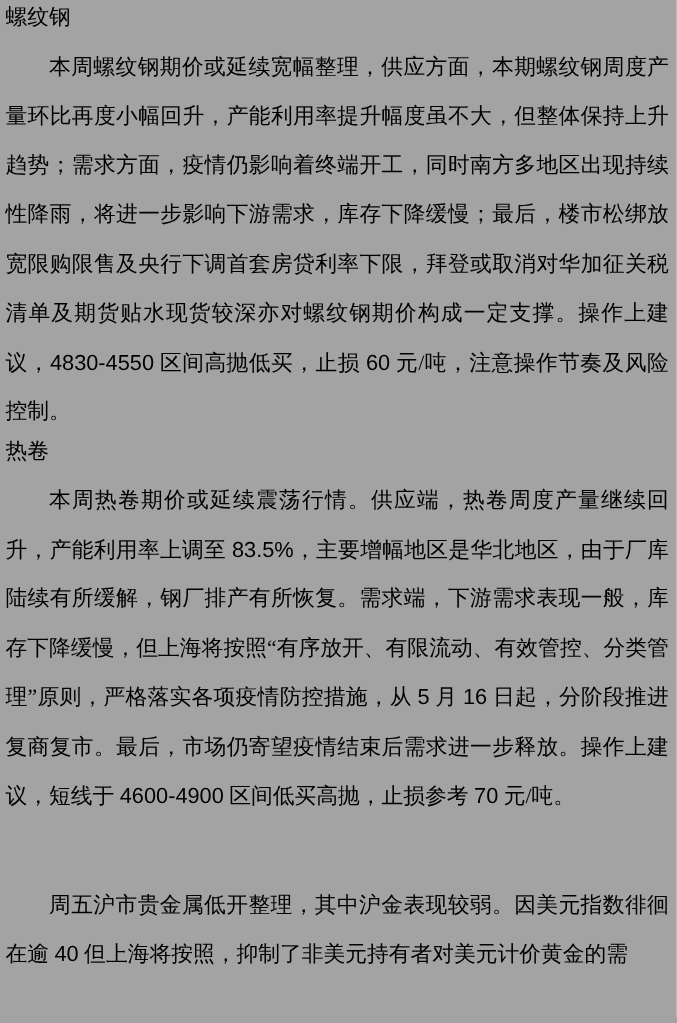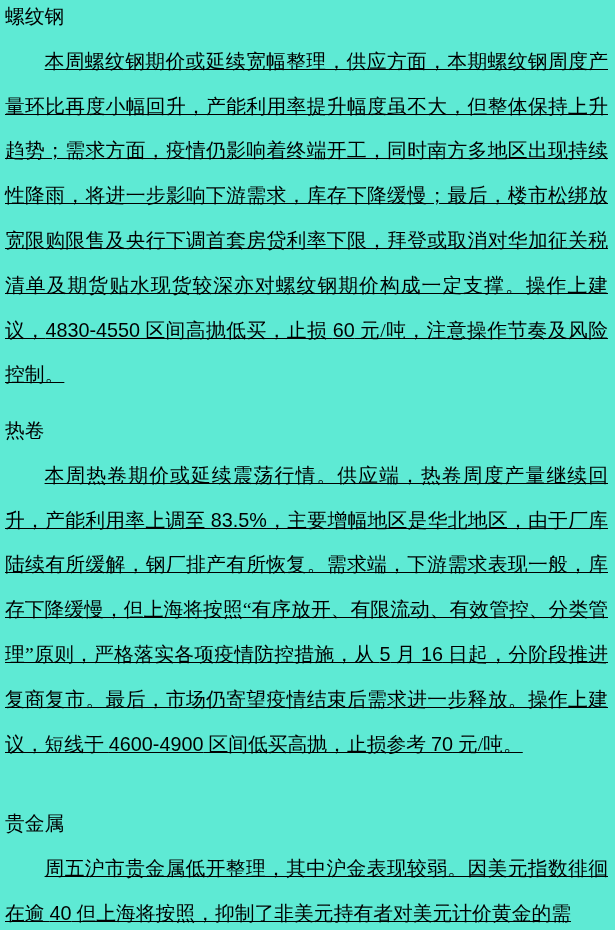--- a/index.html
+++ b/index.html
@@ -11,21 +11,21 @@
     height: 930px;
     background: #ffffff;
     overflow: hidden;
     position: relative;
     color: #000000;
     font-family: "Liberation Serif", "DejaVu Serif", serif;
   }
   .page {
     position: absolute;
     inset: 0;
-    background: #5eead4;
+    background: #a3a3a3;
   }
   .section {
     position: absolute;
     left: 5px;
     width: 603px;
     font-size: 19.8px;
     line-height: 44.8px;
     text-align: justify;
     text-justify: inter-ideograph;
   }
@@ -34,45 +34,43 @@
     padding: 0;
     font-size: 19.8px;
     font-weight: normal;
     line-height: 44.8px;
     text-align: left;
   }
   .section p {
     margin: 0;
     padding: 0;
     text-indent: 2em;
-    text-decoration: underline;
   }
   .seg-cjk {
     font-family: "Liberation Serif", "DejaVu Serif", serif;
   }
   .seg-num {
     font-family: "Liberation Sans", "DejaVu Sans", sans-serif;
   }
   #section-rebar { top: -6px; }
-  #section-hot-coil { top: 408px; }
+  #section-hot-coil { top: 388px; }
   #section-precious-metals { top: 801px; }
 </style>
 </head>
 <body>
 
 <div class="page">
 
   <div class="section" id="section-rebar">
     <h2>螺纹钢</h2>
     <p><span class="seg-cjk">本周螺纹钢期价或延续宽幅整理，供应方面，本期螺纹钢周度产量环比再度小幅回升，产能利用率提升幅度虽不大，但整体保持上升趋势；需求方面，疫情仍影响着终端开工，同时南方多地区出现持续性降雨，将进一步影响下游需求，库存下降缓慢；最后，楼市松绑放宽限购限售及央行下调首套房贷利率下限，拜登或取消对华加征关税清单及期货贴水现货较深亦对螺纹钢期价构成一定支撑。操作上建议，</span><span class="seg-num">4830-4550</span><span class="seg-cjk"> 区间高抛低买，止损 </span><span class="seg-num">60</span><span class="seg-cjk"> 元/吨，注意操作节奏及风险控制。</span></p>
   </div>
 
   <div class="section" id="section-hot-coil">
     <h2>热卷</h2>
     <p><span class="seg-cjk">本周热卷期价或延续震荡行情。供应端，热卷周度产量继续回升，产能利用率上调至 </span><span class="seg-num">83.5%</span><span class="seg-cjk">，主要增幅地区是华北地区，由于厂库陆续有所缓解，钢厂排产有所恢复。需求端，下游需求表现一般，库存下降缓慢，但上海将按照“有序放开、有限流动、有效管控、分类管理”原则，严格落实各项疫情防控措施，从 </span><span class="seg-num">5</span><span class="seg-cjk"> 月 </span><span class="seg-num">16</span><span class="seg-cjk"> 日起，分阶段推进复商复市。最后，市场仍寄望疫情结束后需求进一步释放。操作上建议，短线于 </span><span class="seg-num">4600-4900</span><span class="seg-cjk"> 区间低买高抛，止损参考 </span><span class="seg-num">70</span><span class="seg-cjk"> 元/吨。</span></p>
   </div>
 
   <div class="section" id="section-precious-metals">
-    <h2>贵金属</h2>
     <p><span class="seg-cjk">周五沪市贵金属低开整理，其中沪金表现较弱。因美元指数徘徊在逾 </span><span class="seg-num">40</span><span class="seg-cjk"> 但上海将按照，抑制了非美元持有者对美元计价黄金的需</span></p>
   </div>
 
 </div>
 
 </body></html>

